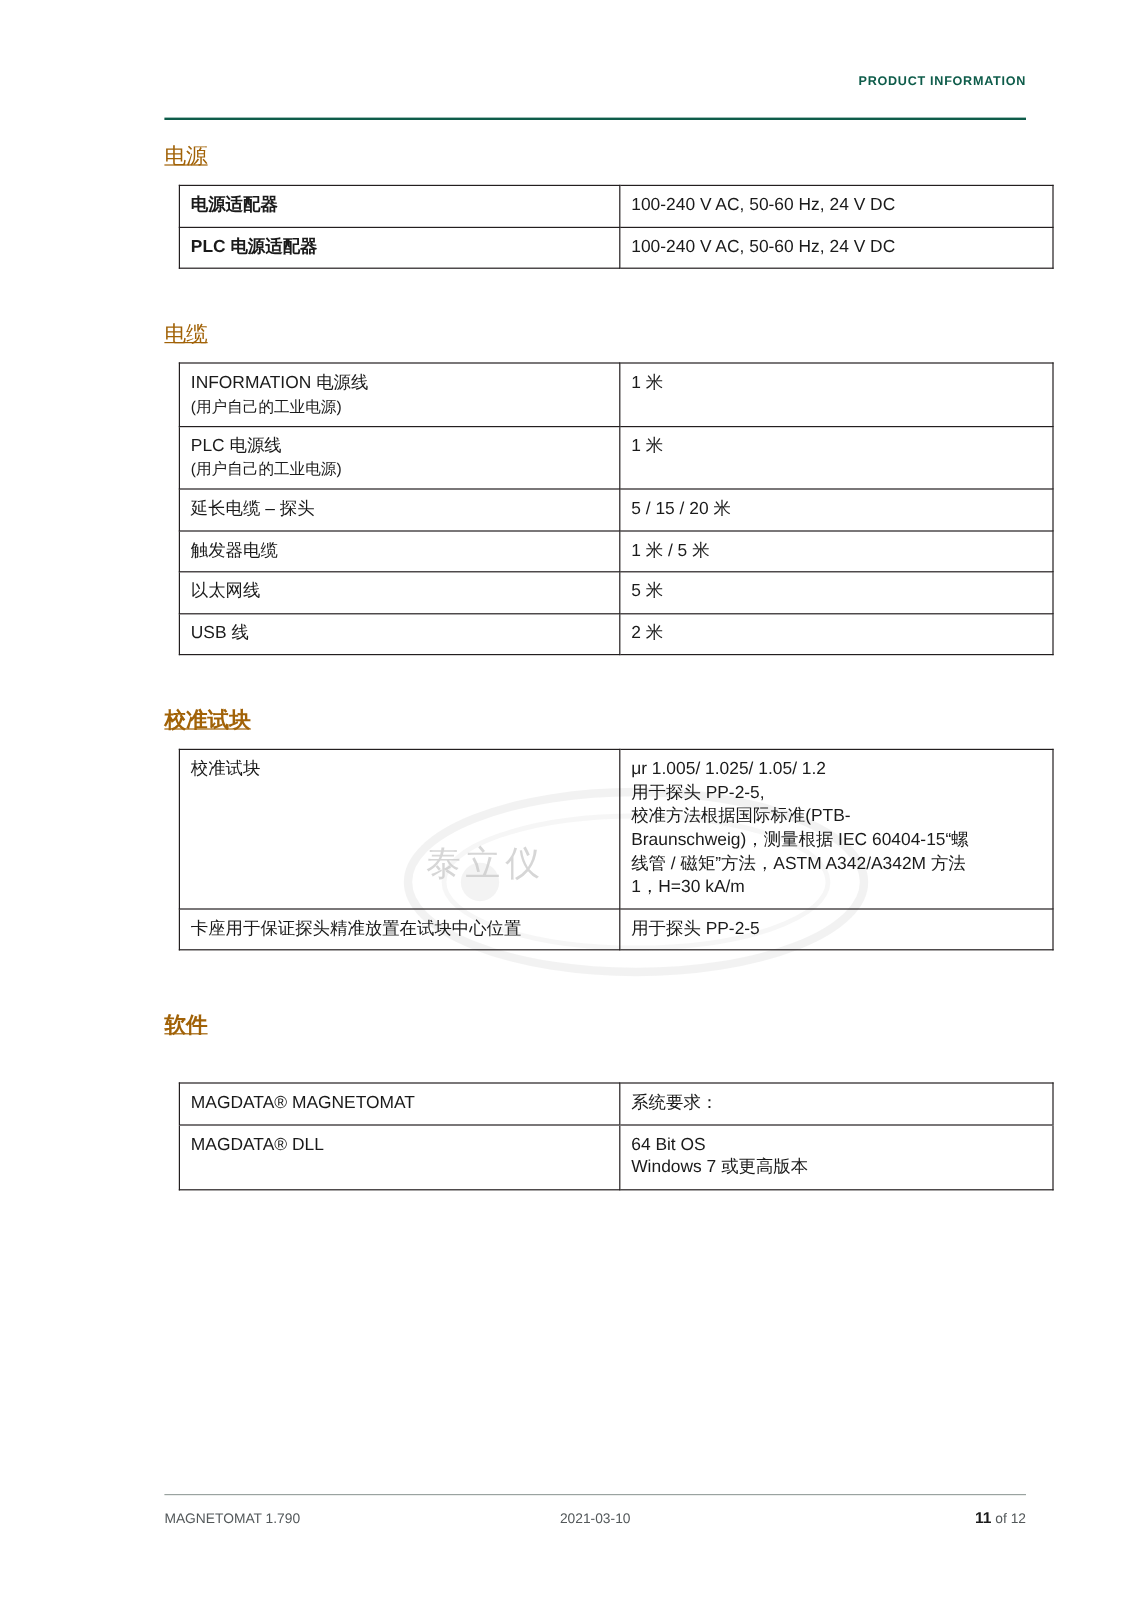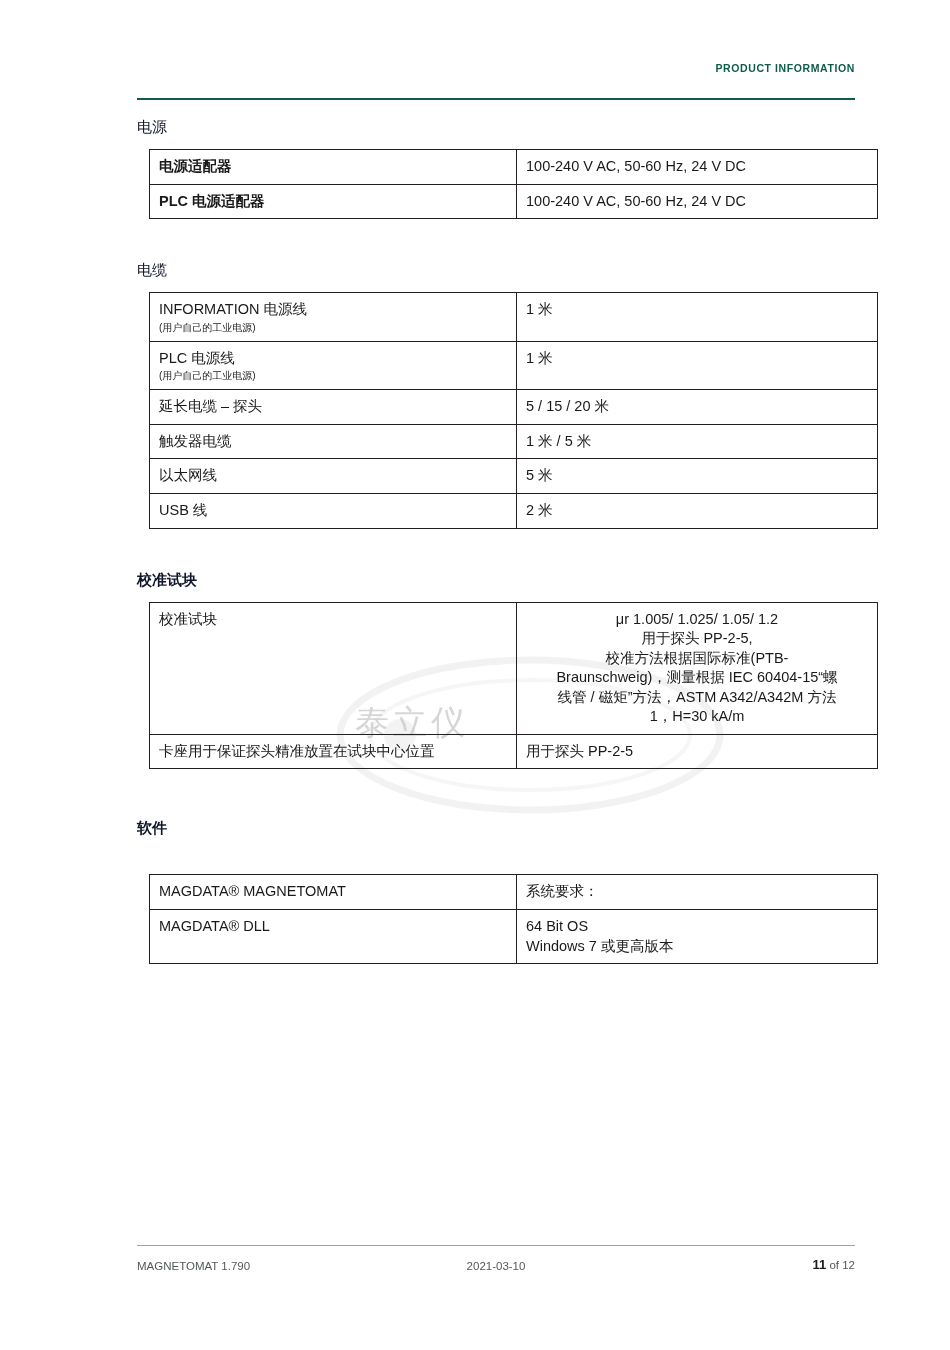--- a/index.html
+++ b/index.html
@@ -36,24 +36,25 @@
     height: 2px;
     background: #0e5c4a;
   }
   .content {
     position: absolute;
     top: 118px;
     left: 137px;
     width: 718px;
   }
   h2.section {
-    font-size: 15px;
-    color: #0f172a;
+    font-size: 18px;
+    color: #a16207;
     margin: 0 0 10px 0;
     font-weight: 400;
+    text-decoration: underline;
   }
   h2.section.bold { font-weight: 700; }
   .sec-gap { height: 30px; }
   .sec-gap-lg { height: 38px; }
   table.spec {
     border-collapse: collapse;
     width: 728px;
     table-layout: fixed;
     margin: 12px;
   }
@@ -62,26 +63,26 @@
     padding: 7px 9px 7px 9px;
     font-size: 14.5px;
     vertical-align: top;
     line-height: 1.35;
   }
   table.spec td.left { width: 367px; }
   table.spec td.right { width: 361px; }
   .bold { font-weight: 700; }
   .sub {
     display: block;
-    font-size: 10px;
+    font-size: 13px;
     color: #1a1a1a;
     line-height: 1.3;
     margin-top: 1px;
   }
-  .cal-cell { line-height: 1.45; text-align: center; }
+  .cal-cell { line-height: 1.45; }
   .cal-cell div { margin: 0; }
   .footer-rule {
     position: absolute;
     bottom: 104px;
     left: 137px;
     width: 718px;
     height: 1px;
     background: #9aa3a0;
   }
   .footer {
@@ -106,21 +107,21 @@
     width: 400px;
     height: 190px;
     pointer-events: none;
     opacity: 0.30;
   }
   .watermark svg { width: 100%; height: 100%; }
   .wm-text {
     position: absolute;
     left: 355px;
     top: 700px;
-    font-size: 34px;
+    font-size: 29px;
     color: #c9c9c9;
     opacity: 0.75;
     letter-spacing: 4px;
     pointer-events: none;
     font-family: "DejaVu Sans", sans-serif;
   }
 </style>
 </head>
 <body>
 

